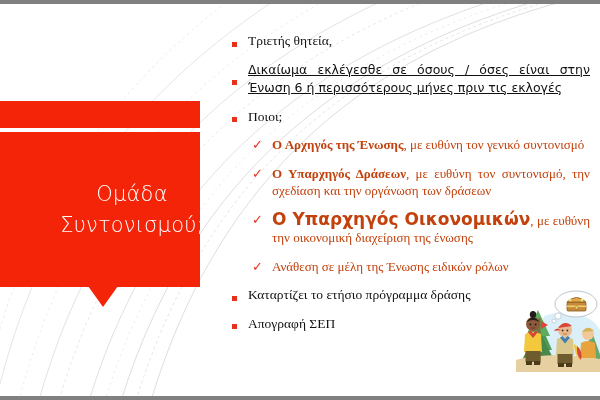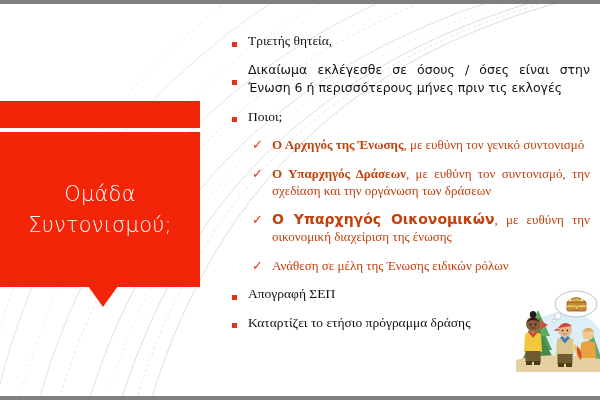--- a/index.html
+++ b/index.html
@@ -63,20 +63,21 @@
     flex-direction: column;
     align-items: center;
     justify-content: center;
     color: #ffffff;
     font-family: "DejaVu Sans", sans-serif;
     font-weight: 300;
     font-size: 21px;
     line-height: 1.45;
     text-align: center;
     letter-spacing: 0.2px;
+    padding-left: 32px;
   }
   #callout-title .tline { display: block; white-space: nowrap; }
 
   
   #content {
     position: absolute;
     left: 232px;
     top: 28px;
     width: 358px;
   }
@@ -106,20 +107,21 @@
     flex: 1 1 auto;
     font-family: "Liberation Serif", serif;
     font-size: 13.5px;
     line-height: 17.5px;
     color: #111111;
   }
   .b-text.sans {
     font-family: "DejaVu Sans", sans-serif;
     font-size: 12.5px;
     line-height: 18px;
+    text-decoration: underline;
   }
   .sub-row {
     display: flex;
     align-items: flex-start;
     margin-left: 20px;
     margin-bottom: 11px;
   }
   .sub-text {
     flex: 1 1 auto;
     font-family: "Liberation Serif", serif;
@@ -127,21 +129,21 @@
     line-height: 17.5px;
     color: #c2410c;
     text-align: justify;
   }
   .sub-text .lead {
     font-weight: bold;
   }
   .sub-text.sans-lead .lead {
     font-family: "DejaVu Sans", sans-serif;
     font-weight: bold;
-    font-size: 14px;
+    font-size: 17px;
   }
   .justify { text-align: justify; text-justify: inter-word; }
 
   
   #illustration {
     position: absolute;
     left: 508px;
     top: 284px;
     width: 92px;
     height: 88px;
@@ -207,26 +209,26 @@
       <span class="sub-text sans-lead"><span class="lead">Ο Υπαρχηγός Οικονομικών</span><span>, με ευθύνη την οικονομική διαχείριση της ένωσης</span></span>
     </div>
 
     <div class="sub-row">
       <span class="marker-check">✓</span>
       <span class="sub-text">Ανάθεση σε μέλη της Ένωσης ειδικών ρόλων</span>
     </div>
 
     <div class="bullet-row">
       <span class="marker-sq"></span>
+      <span class="b-text">Καταρτίζει το ετήσιο πρόγραμμα δράσης</span>
+    </div>
+
+    <div class="bullet-row">
+      <span class="marker-sq"></span>
       <span class="b-text">Απογραφή ΣΕΠ</span>
-    </div>
-
-    <div class="bullet-row">
-      <span class="marker-sq"></span>
-      <span class="b-text">Καταρτίζει το ετήσιο πρόγραμμα δράσης</span>
     </div>
 
   </div>
 
   <svg id="illustration" viewBox="0 0 92 88">
 
     <path d="M36 28 C58 20, 84 26, 92 42 L92 76 L16 76 Z" fill="#cfe9f5" opacity="0.75"></path>
 
     <ellipse cx="68" cy="16" rx="21" ry="13" fill="#ffffff" stroke="#b9c6cf" stroke-width="1"></ellipse>
     <circle cx="50" cy="28" r="3.2" fill="#ffffff" stroke="#b9c6cf" stroke-width="0.8"></circle>

